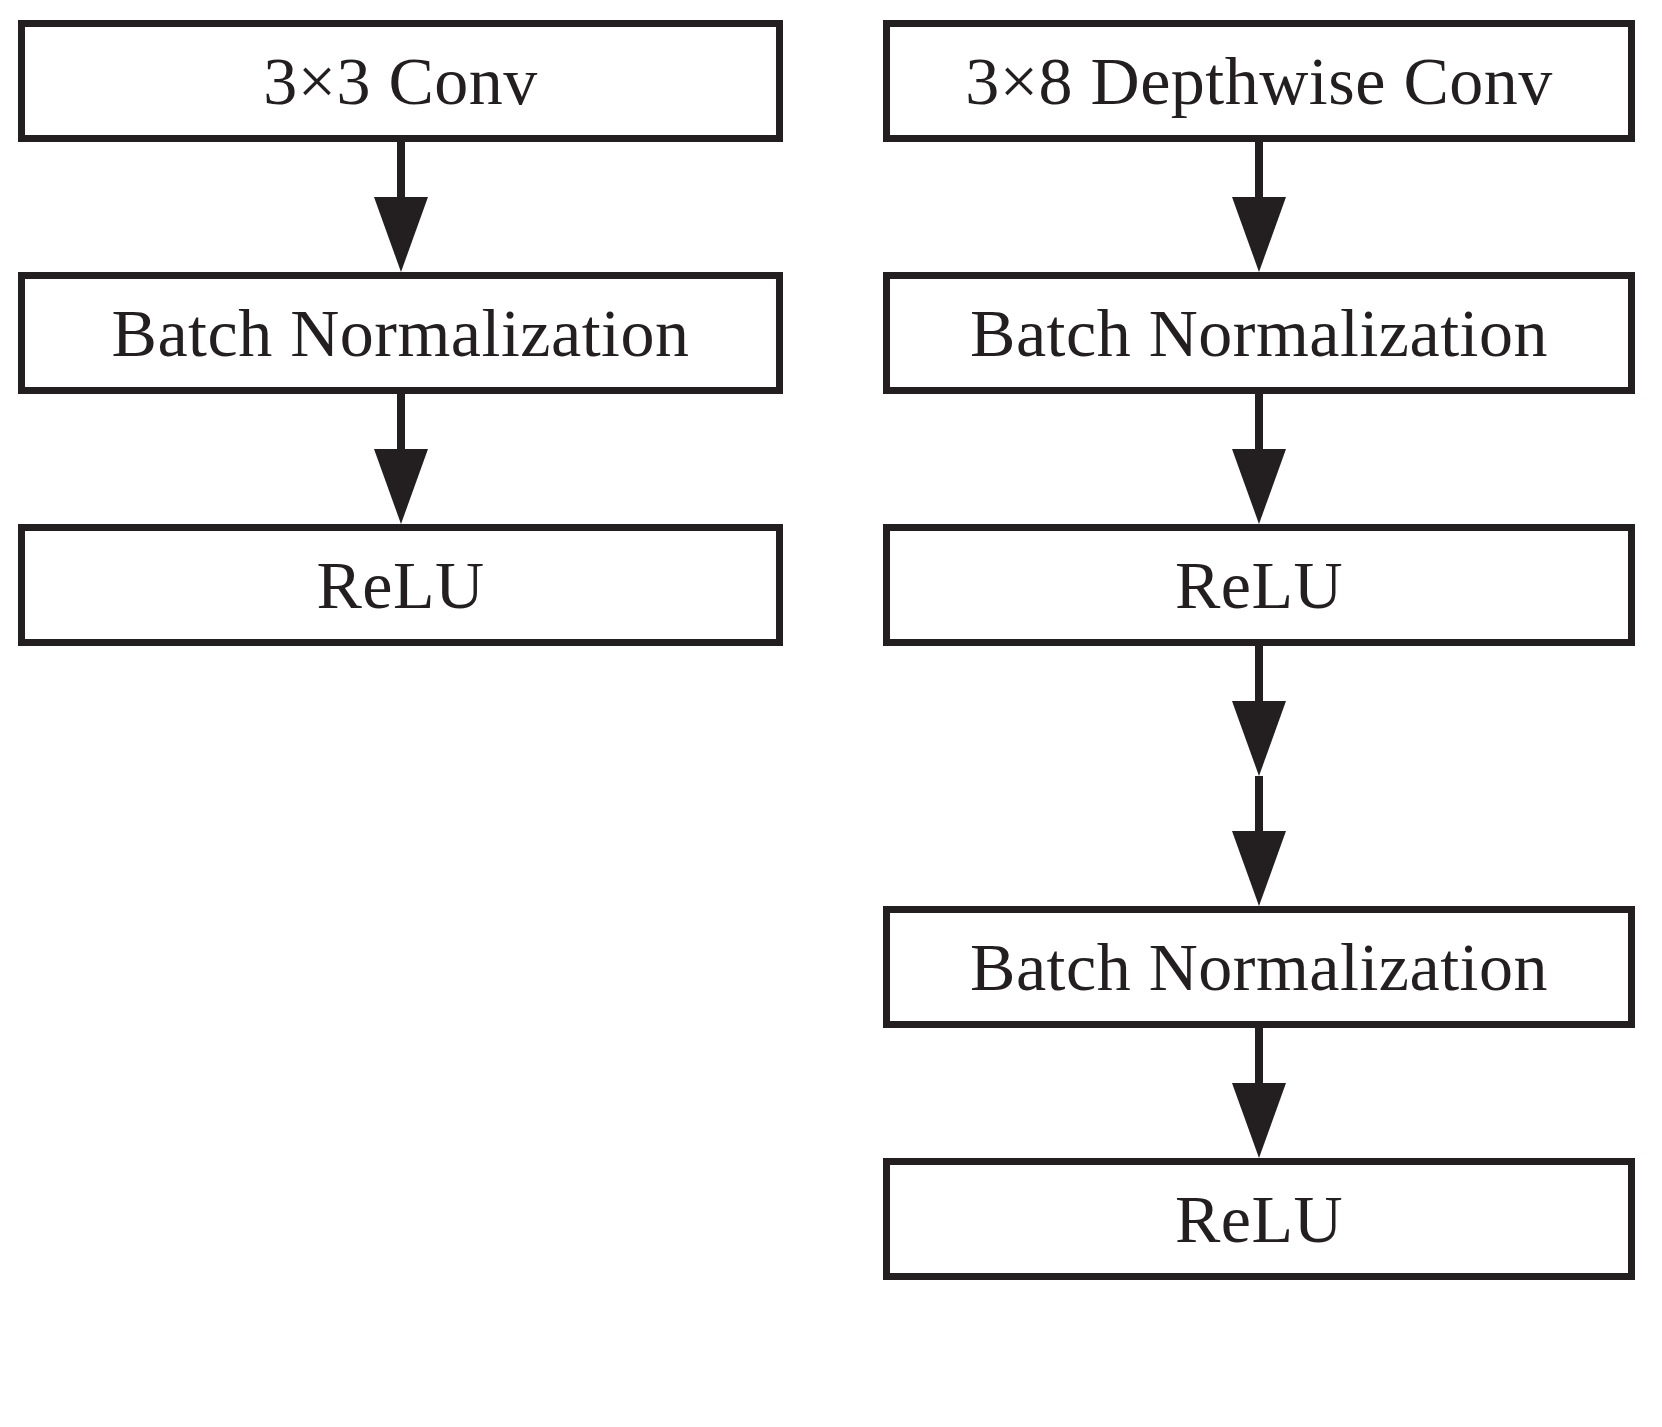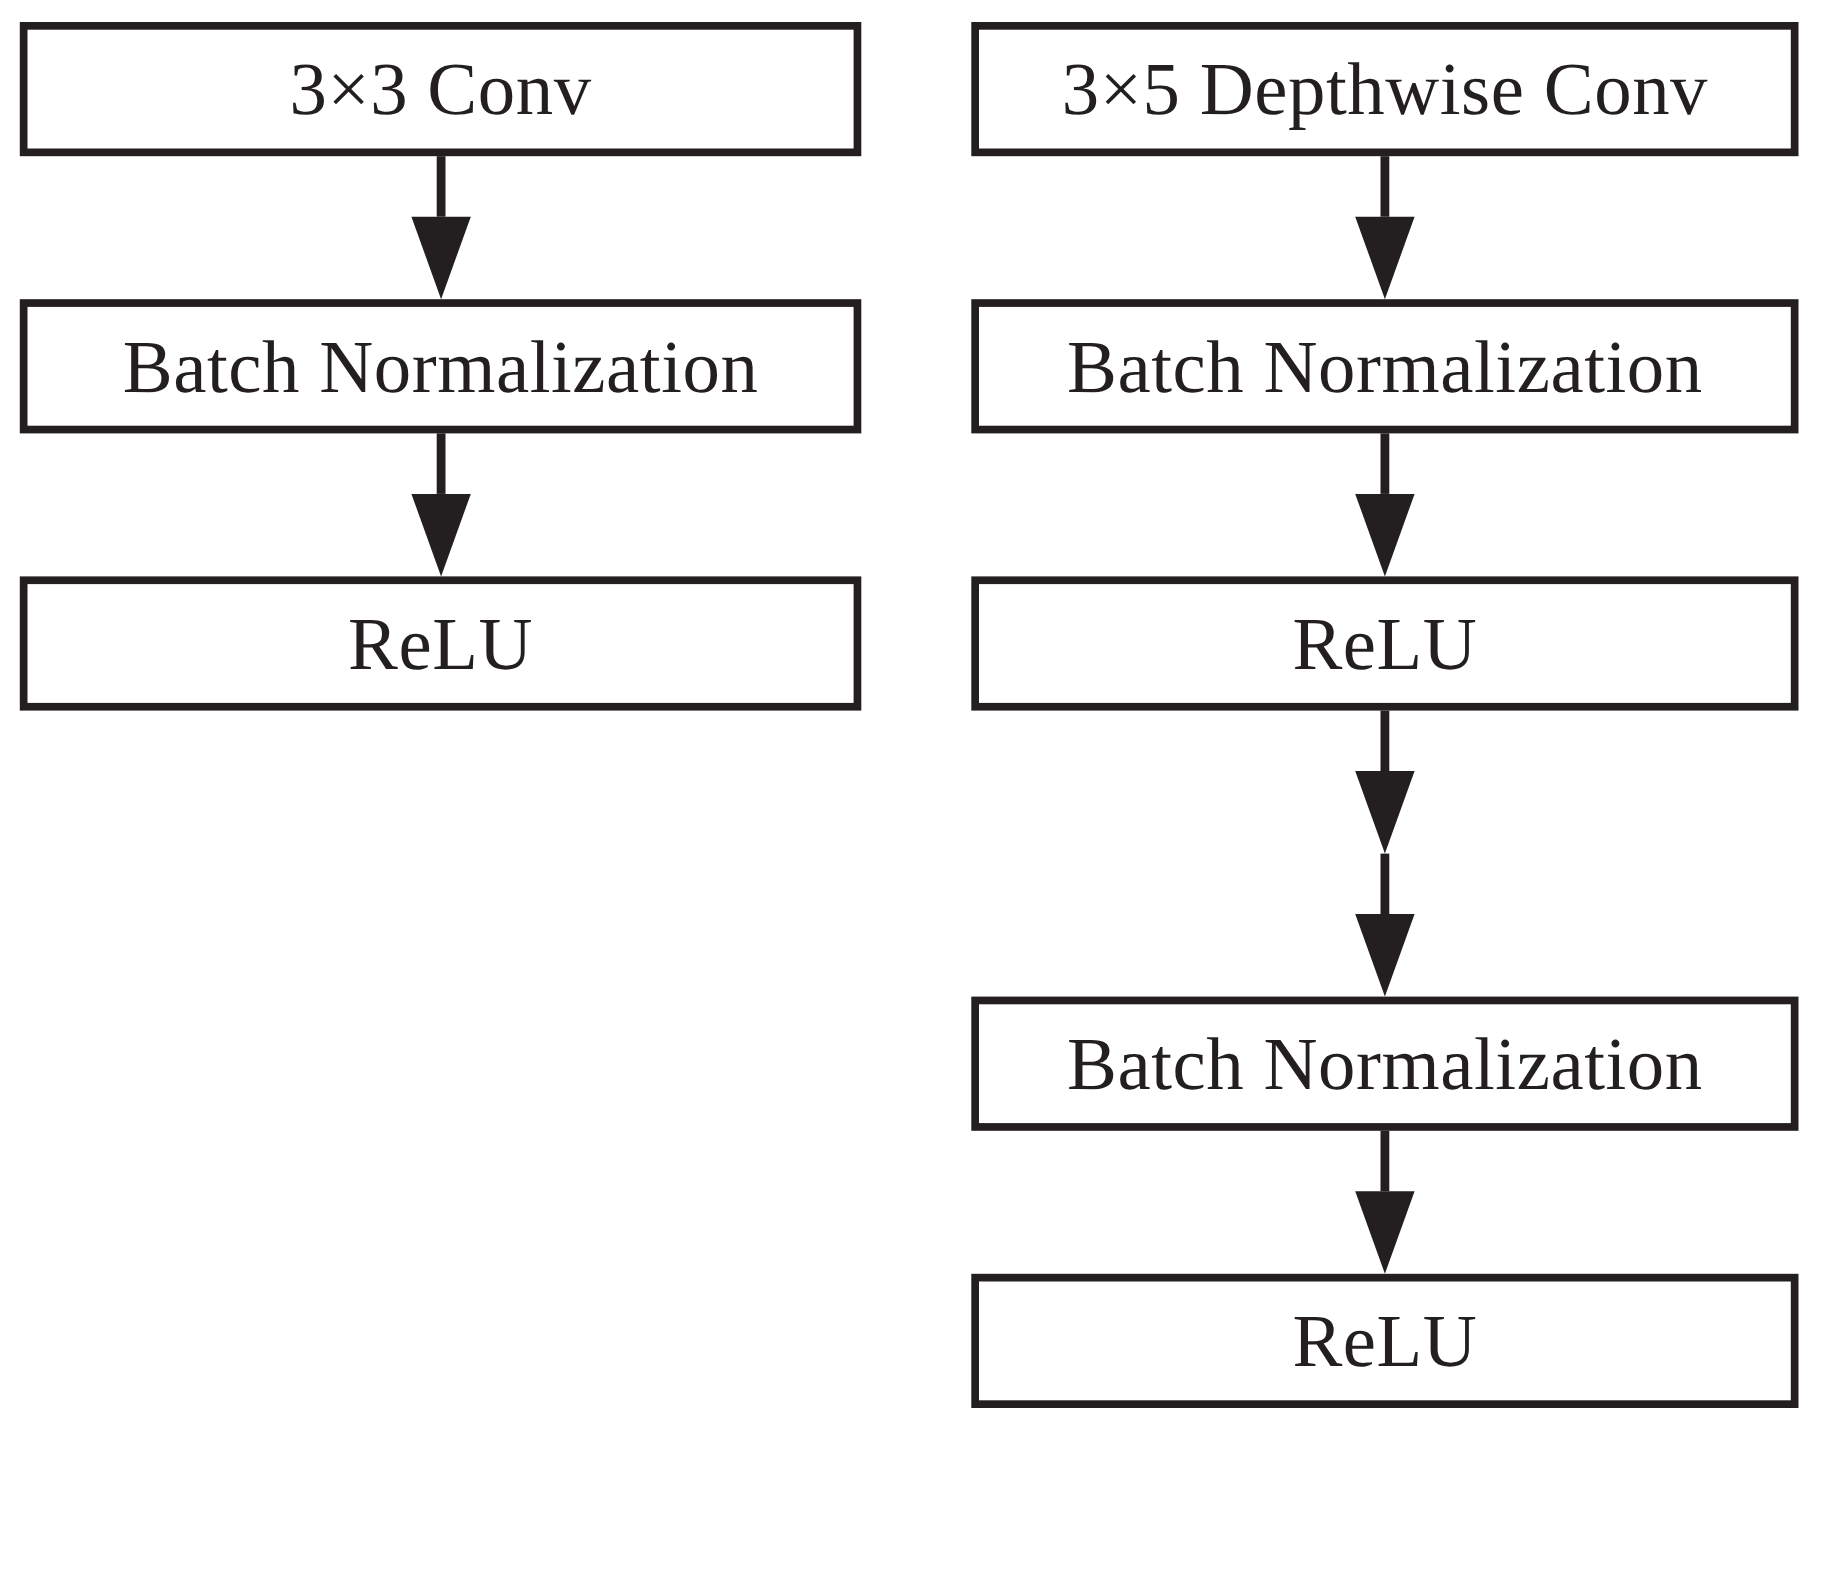--- a/index.html
+++ b/index.html
@@ -64,21 +64,21 @@
         <div class="arrow-head"></div>
       </div>
       <div class="node">Batch Normalization</div>
       <div class="arrow">
         <div class="arrow-line"></div>
         <div class="arrow-head"></div>
       </div>
       <div class="node">ReLU</div>
     </div>
   <div class="column col-right">
-      <div class="node">3×5 Depthwise Conv</div>
+      <div class="node">3×8 Depthwise Conv</div>
       <div class="arrow">
         <div class="arrow-line"></div>
         <div class="arrow-head"></div>
       </div>
       <div class="node">Batch Normalization</div>
       <div class="arrow">
         <div class="arrow-line"></div>
         <div class="arrow-head"></div>
       </div>
       <div class="node">ReLU</div>

